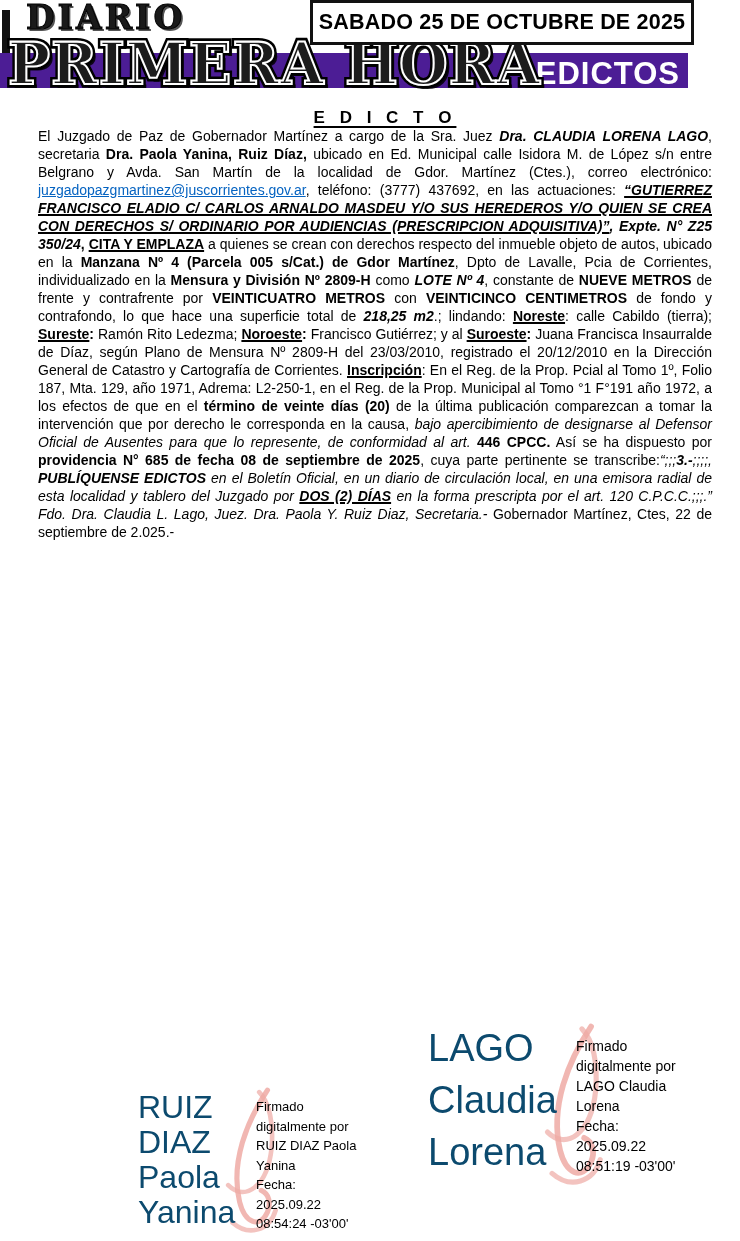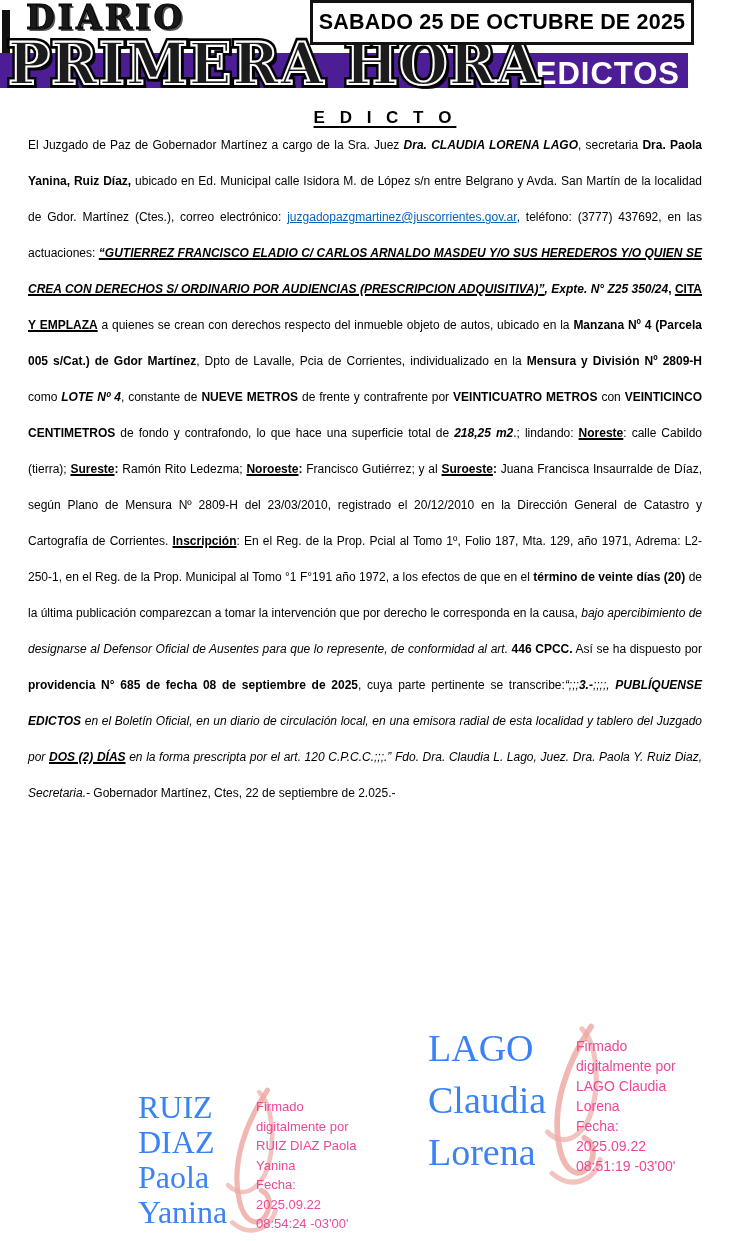--- a/index.html
+++ b/index.html
@@ -40,30 +40,30 @@
   }
   .brand-back{color:#000;-webkit-text-stroke:7px #000;text-shadow:4px 4px 0 rgba(0,0,0,.85);}
   .brand-front{color:#1c1c1c;-webkit-text-stroke:2px #fff;}
   
   .edict-title{
     position:absolute;top:96px;left:36px;width:674px;margin:12px;
     text-align:center;font-size:17px;font-weight:bold;letter-spacing:5px;
     text-decoration:underline;text-decoration-thickness:2px;text-underline-offset:3px;
   }
   .edict-body{
-    position:absolute;top:127px;left:28px;width:674px;margin:0;
-    text-align:justify;font-size:12px;line-height:36px;
+    position:absolute;top:127px;left:38px;width:674px;margin:0;
+    text-align:justify;font-size:14px;line-height:18px;
   }
   .b{font-weight:bold;}
   .i{font-style:italic;}
   .u{text-decoration:underline;text-decoration-thickness:1.5px;}
   .lk{color:#0563c1;text-decoration:underline;}
   
-  .sig-name{position:absolute;white-space:pre-line;color:#3b82f6;font-family:Liberation Serif, serif;}
-  .sig-details{position:absolute;white-space:pre-line;color:#ec4899;font-family:"Liberation Sans",sans-serif;z-index:3;}
+  .sig-name{position:absolute;white-space:pre-line;color:#0c4a6e;font-family:Liberation Sans, sans-serif;}
+  .sig-details{position:absolute;white-space:pre-line;color:#000000;font-family:"Liberation Sans",sans-serif;z-index:3;}
   .sig-lago-name{left:428px;top:1022px;font-size:38px;line-height:52px;z-index:2;}
   .sig-lago-details{left:576px;top:1036px;font-size:14px;line-height:20px;width:150px;}
   .sig-ruiz-name{left:138px;top:1090px;font-size:32px;line-height:35px;z-index:2;}
   .sig-ruiz-details{left:256px;top:1097px;font-size:13px;line-height:19.5px;width:130px;}
   .flourish{position:absolute;z-index:1;}
   .flourish-lago{left:540px;top:1022px;}
   .flourish-ruiz{left:220px;top:1086px;}
 </style>
 </head>
 <body>

